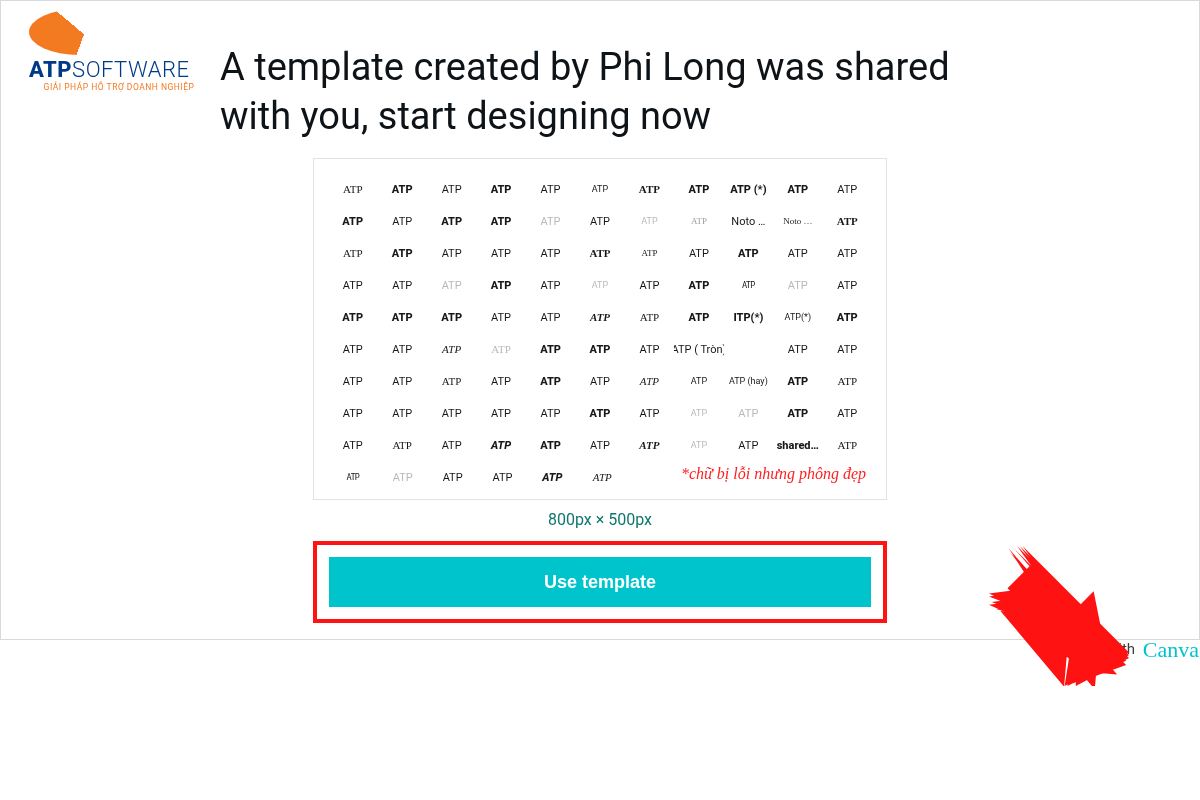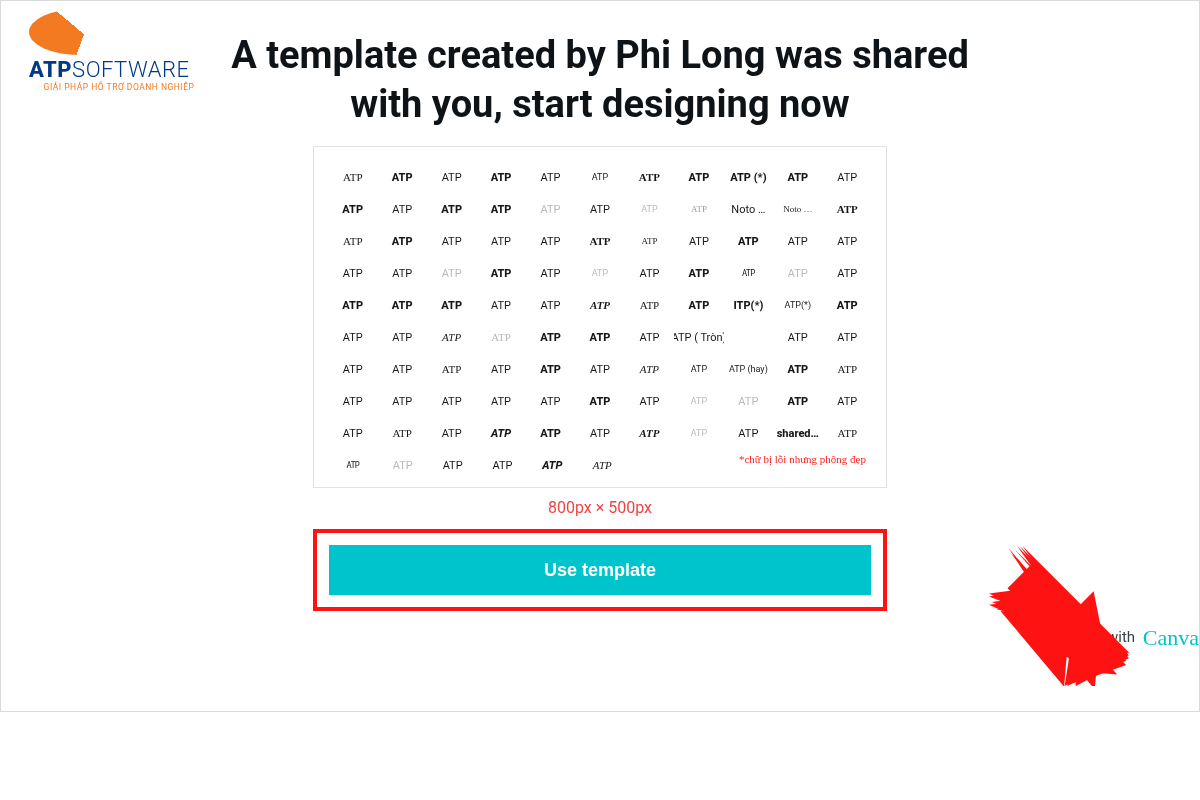--- a/index.html
+++ b/index.html
@@ -1,47 +1,47 @@
 <!DOCTYPE html>
 <html><head>
 <meta charset="utf-8">
 <style>
   * { margin:0; padding:0; box-sizing:border-box; }
   html,body { width:1200px; height:800px; font-family:-apple-system,BlinkMacSystemFont,"Segoe UI",Roboto,Helvetica,Arial,sans-serif; background:#fff; color:#0e1318; overflow:hidden; }
-  .page { position:relative; width:1200px; height:712px; border:1px solid #d9d9d9; }
+  .page { position:relative; width:1200px; height:640px; border:1px solid #d9d9d9; }
   .logo { position:absolute; top:8px; left:28px; width:180px; }
   .logo .swoosh {
     width:100px; height:46px;
     background:
       radial-gradient(circle at 30% 55%, #f47a21 0 12px, transparent 13px),
       radial-gradient(circle at 26% 30%, #f47a21 0 7px, transparent 8px),
       conic-gradient(from 200deg at 55% 55%, #f47a21 0 110deg, transparent 0);
     border-radius:50%;
     filter:none;
     margin-bottom:2px;
   }
   .logo .brand { font-weight:800; font-size:22px; color:#003a87; letter-spacing:0.5px; }
   .logo .brand .soft { font-weight:300; color:#003a87; }
   .logo .tag { font-size:8.5px; color:#f47a21; letter-spacing:0.5px;text-align:center; }
-  .heading { margin:30px auto 0; width:760px; text-align:center; font-weight:700; font-size:38px; line-height:1.28; }
+  .heading { margin:42px auto 0; width:760px; text-align:left; font-weight:400; font-size:38px; line-height:1.28; }
   .preview { margin:18px auto 0; width:574px; border:1px solid #e3e3e3; background:#fff; padding:14px 14px 6px; box-shadow:0 0 0 rgba(0,0,0,0); }
   .grid { display:grid; grid-template-columns:repeat(11,1fr); gap:0 0; }
   .cell { height:32px; display:flex; align-items:center; justify-content:center; font-size:11px; white-space:nowrap; overflow:hidden; text-overflow:ellipsis; padding:0 2px; color:#181818; }
   .cell.b   { font-weight:800; }
   .cell.s   { font-family:"Times New Roman",serif; }
   .cell.i   { font-style:italic; }
   .cell.l   { color:#b9b9b9; font-weight:400; }
   .cell.sl  { font-family:"Times New Roman",serif; color:#9c9c9c; }
   .cell.sm  { font-size:9px; }
   .cell.bi  { font-weight:800; font-style:italic; }
   .cell.cur { font-family:"Brush Script MT","Comic Sans MS",cursive; }
   .cell.nar { font-stretch:condensed; letter-spacing:-0.5px; }
   .grid.last { grid-template-columns:repeat(6,1fr); width:55%; }
-  .note { text-align:right; color:#ff1f1f; font-size:11px; padding:4px 6px 2px; font-family:"Times New Roman",serif; }
-  .dims { text-align:center; color:#ef4444; font-size:16px; margin-top:10px; }
+  .note { text-align:right; font-style:italic; color:#ff1f1f; font-size:16px; padding:4px 6px 2px; font-family:"Times New Roman",serif; }
+  .dims { text-align:center; color:#0f766e; font-size:16px; margin-top:10px; }
   .cta-wrap { margin:12px auto 0; width:574px; border:4px solid #ff1212; padding:12px; }
   .cta { width:100%; height:50px; background:#00c4cc; color:#fff; border:none; font-size:18px; font-weight:600; cursor:pointer; }
   .designed { text-align:right; margin-top:14px; font-size:15px; color:#3a3f44; }
   .designed .canva { font-family:"Brush Script MT",cursive; color:#00c4cc; font-size:22px; margin-left:4px; vertical-align:-3px; }
   .arrow { position:absolute; right:70px; top:545px; width:140px; height:140px; }
   .arrow svg { width:100%; height:100%; }
   .row-last-wrap { display:flex; align-items:flex-start; }
 </style>
 </head>
 <body>

